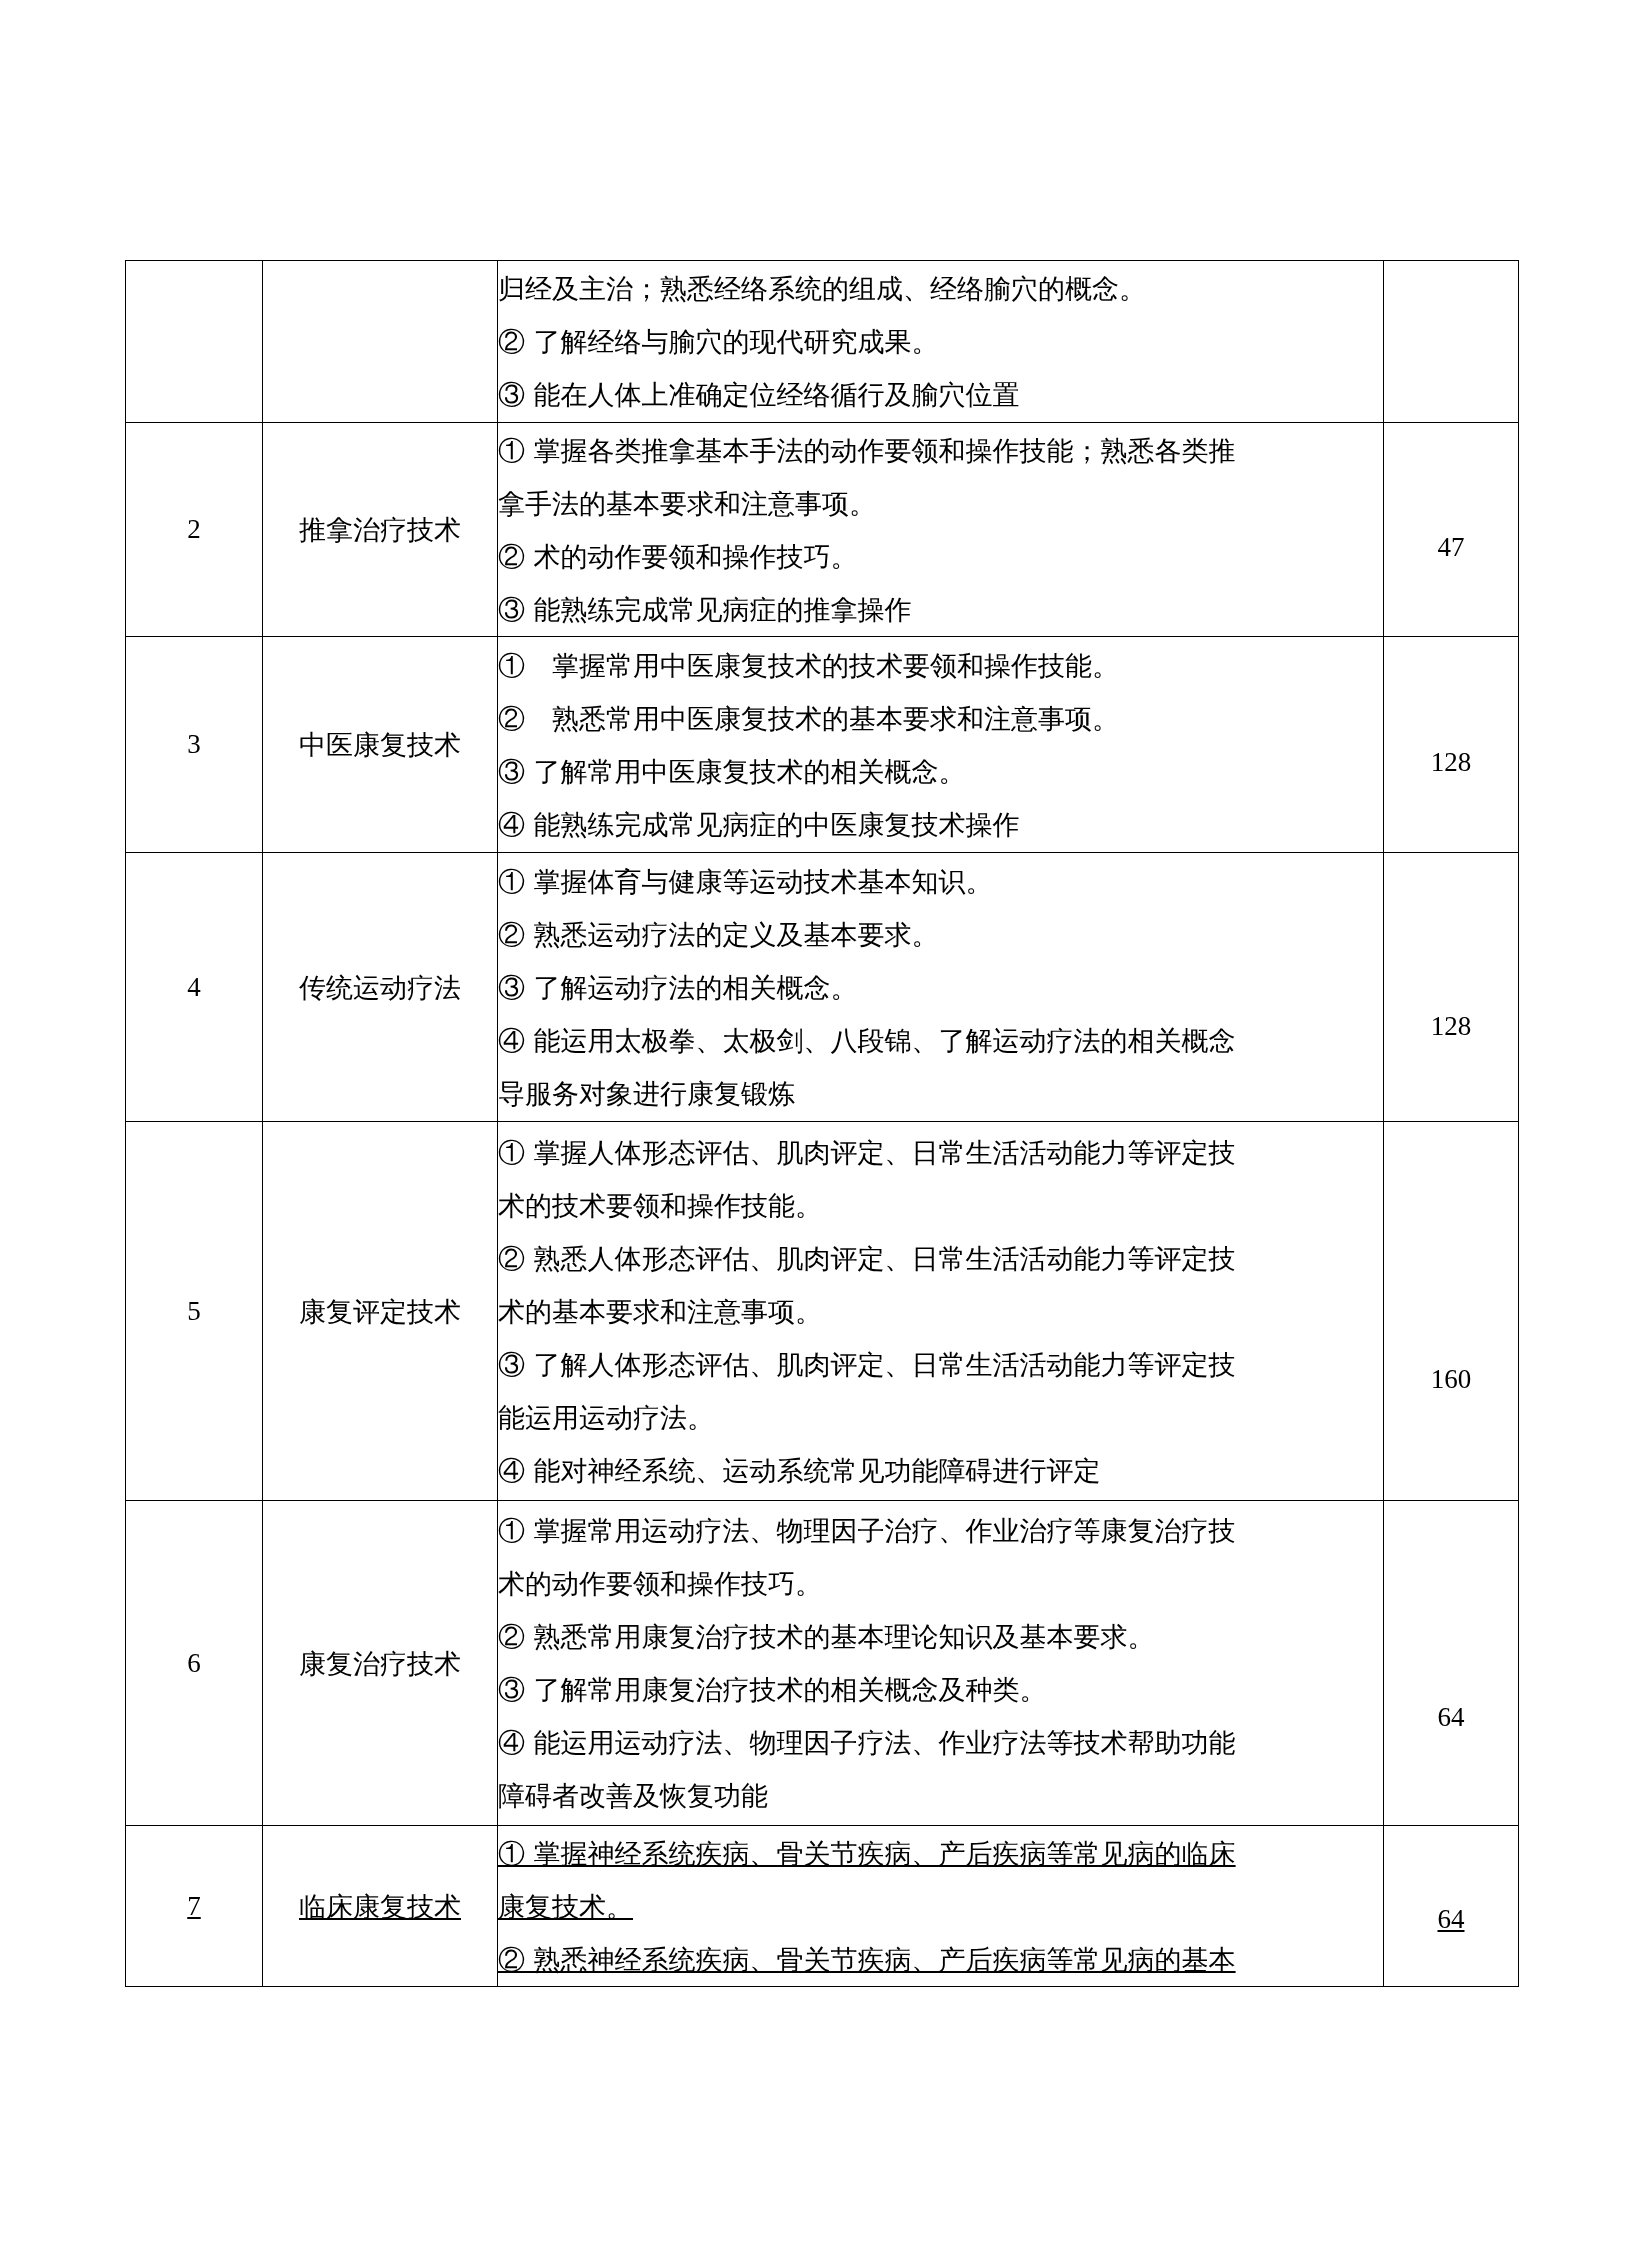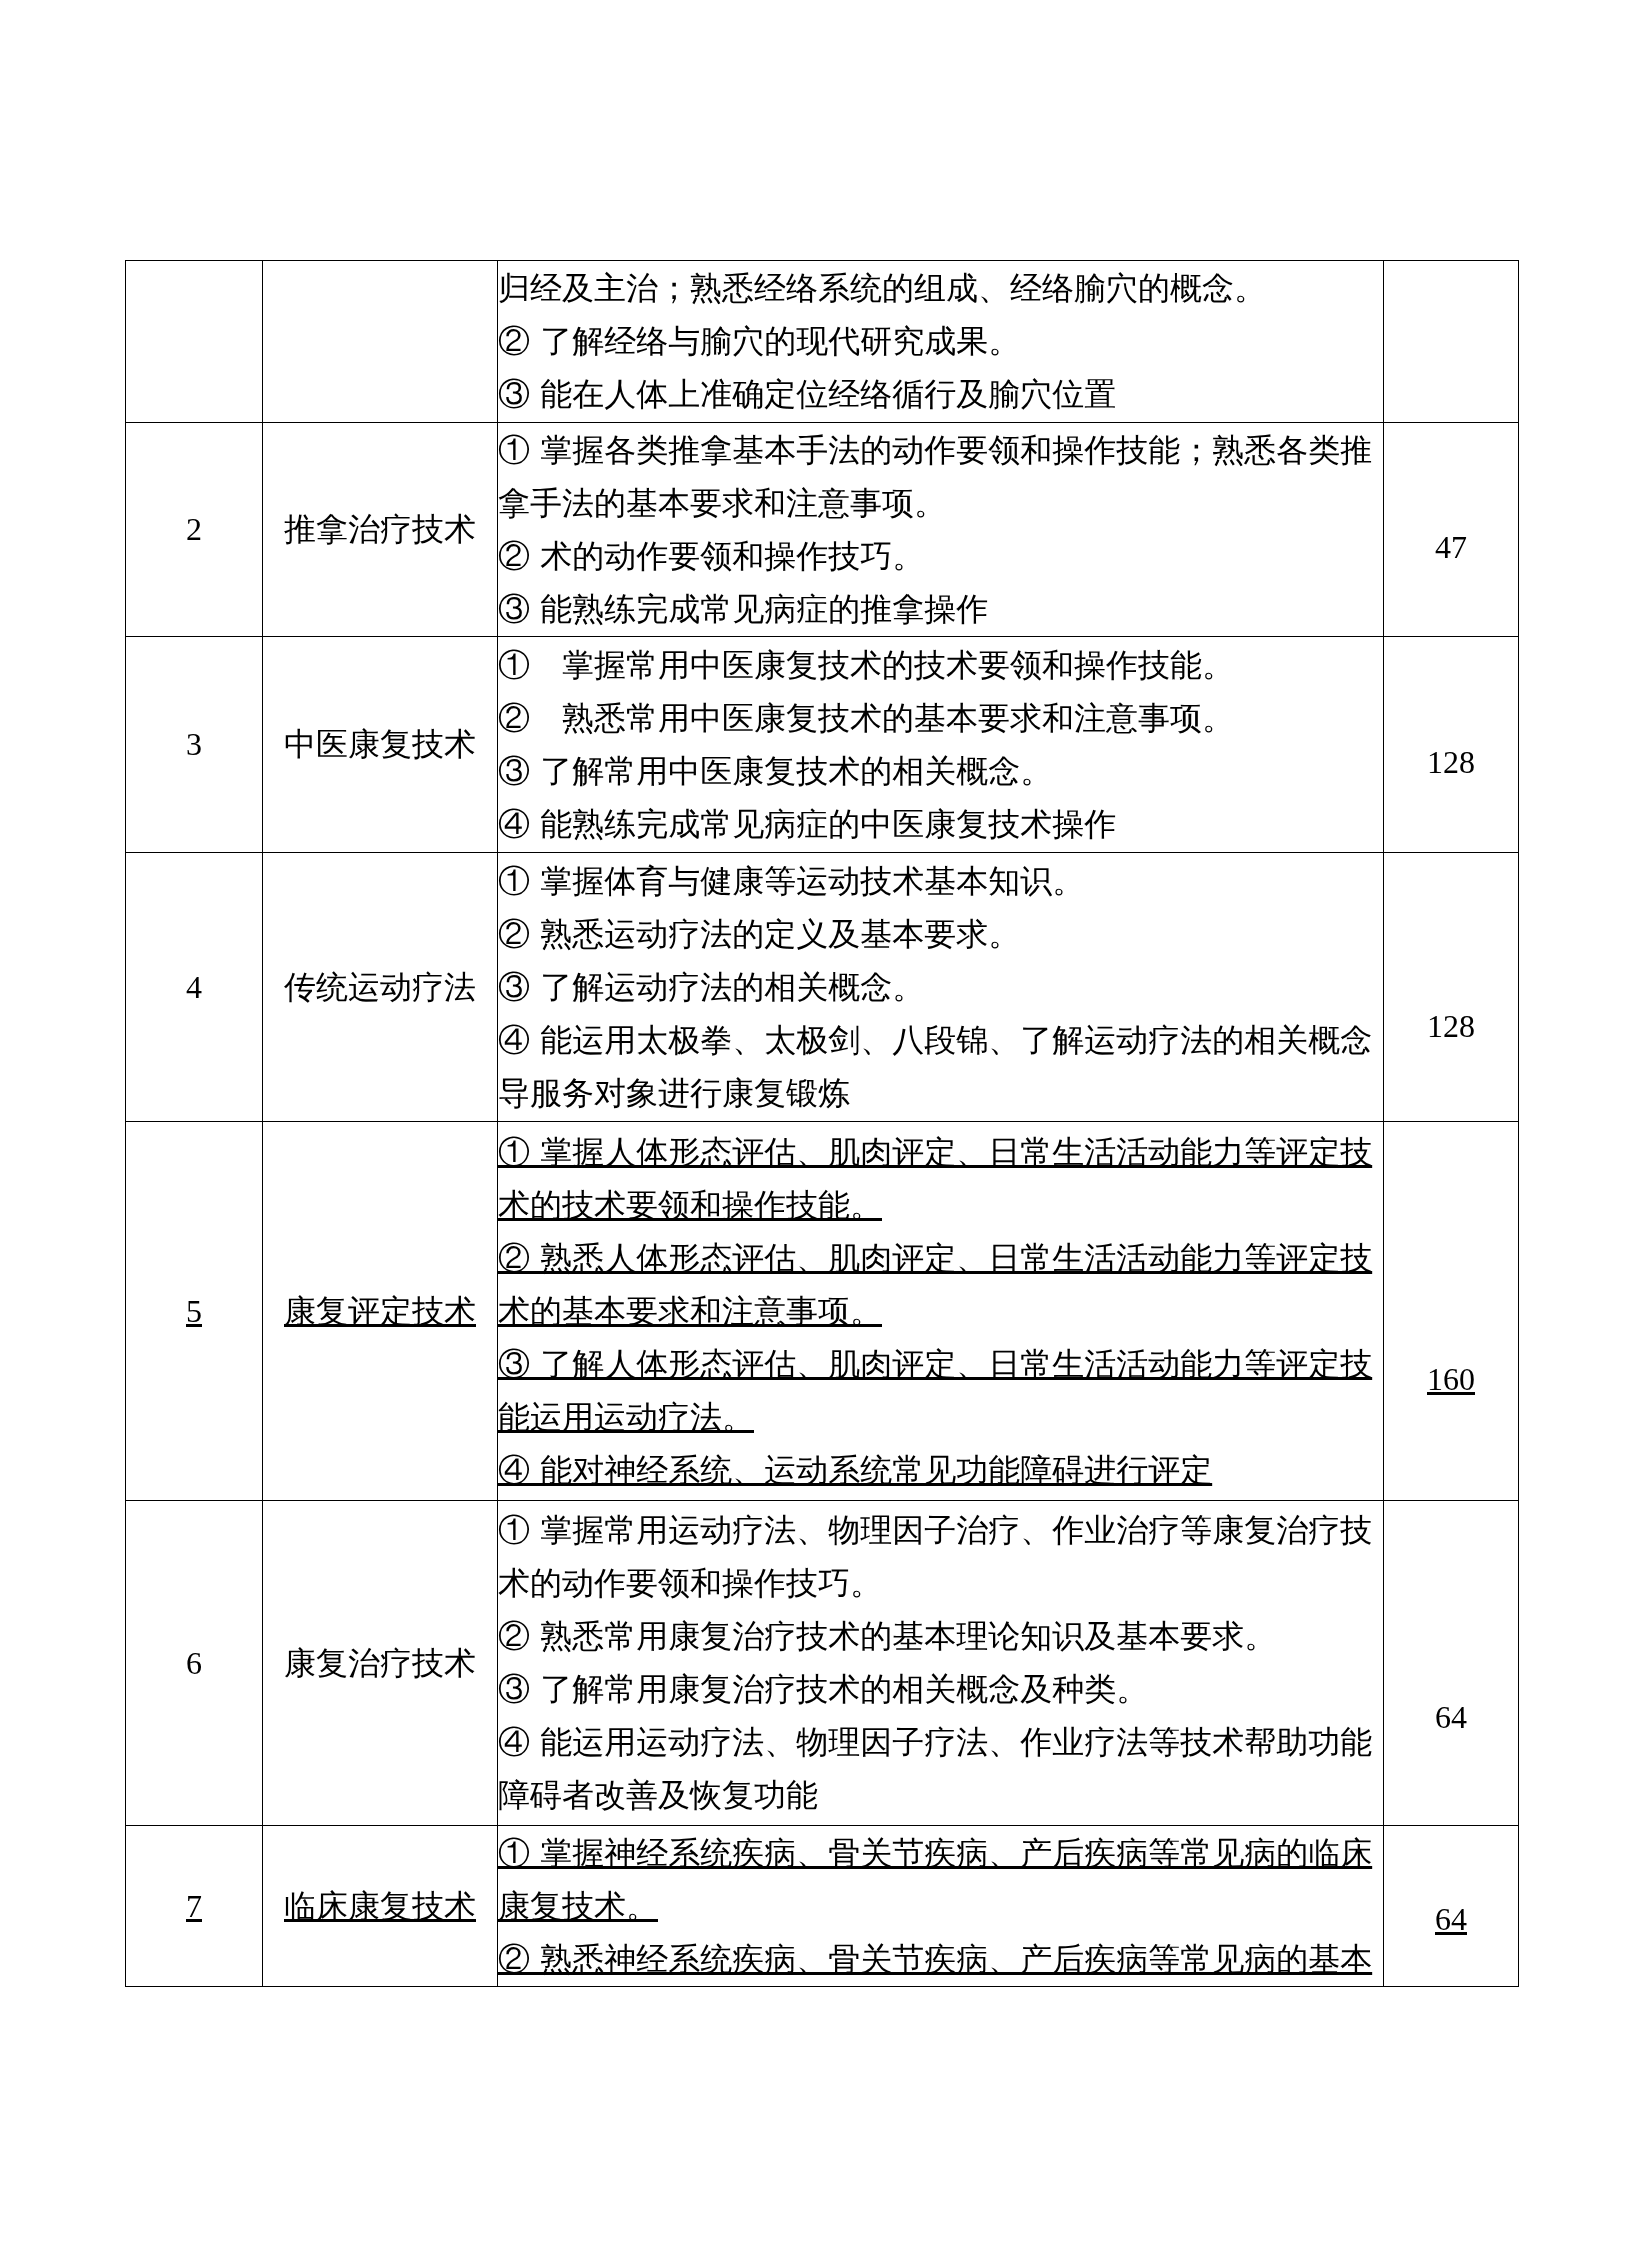--- a/index.html
+++ b/index.html
@@ -5,34 +5,34 @@
   html, body { margin: 0; padding: 0; background: #ffffff; }
   body { width: 1631px; height: 2273px; position: relative; overflow: hidden;
          font-family: "DejaVu Serif", "Liberation Serif", serif; color: #000; }
   .page { position: absolute; left: 0; top: 0; width: 1631px; height: 2273px; background: #fff; }
   table.curriculum {
     position: absolute; left: 125px; top: 260px;
     width: 1393px; border-collapse: collapse; table-layout: fixed;
   }
   table.curriculum td {
     border: 1.8px solid #000; padding: 0; vertical-align: middle;
-    font-size: 32px; line-height: 53px;
+    font-size: 27px; line-height: 53px;
   }
   td.col-no { width: 136px; text-align: center; }
   td.col-name { width: 234px; text-align: center; margin-left: 44px; }
   td.col-content { width: 885px; padding: 7.2px 12.7px 3.6px 15.4px; text-align: left; }
   td.col-hours { width: 134px; text-align: center; vertical-align: top; }
   .hours-val { display: block; }
   .line { display: block; white-space: nowrap; }
   .num-text { font-family: "Liberation Serif", "DejaVu Serif", serif; font-size: 28px; }
   tr.r1 td { height: 161px; }
   tr.r2 td { height: 213px; }
   tr.r3 td { height: 215px; }
   tr.r4 td { height: 268px; }
-  tr.r5 td { height: 378px; text-decoration: underline; }
+  tr.r5 td { height: 378px; }
   tr.r6 td { height: 324px; }
   tr.r7 td { height: 160px; text-decoration: underline; }
 </style>
 </head>
 <body>
 
 <div class="page">
   <table class="curriculum">
     <tbody>
       <tr class="r1">

